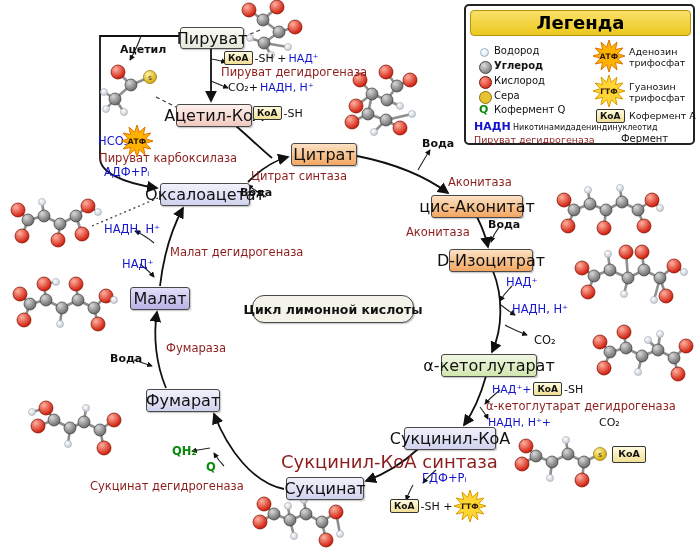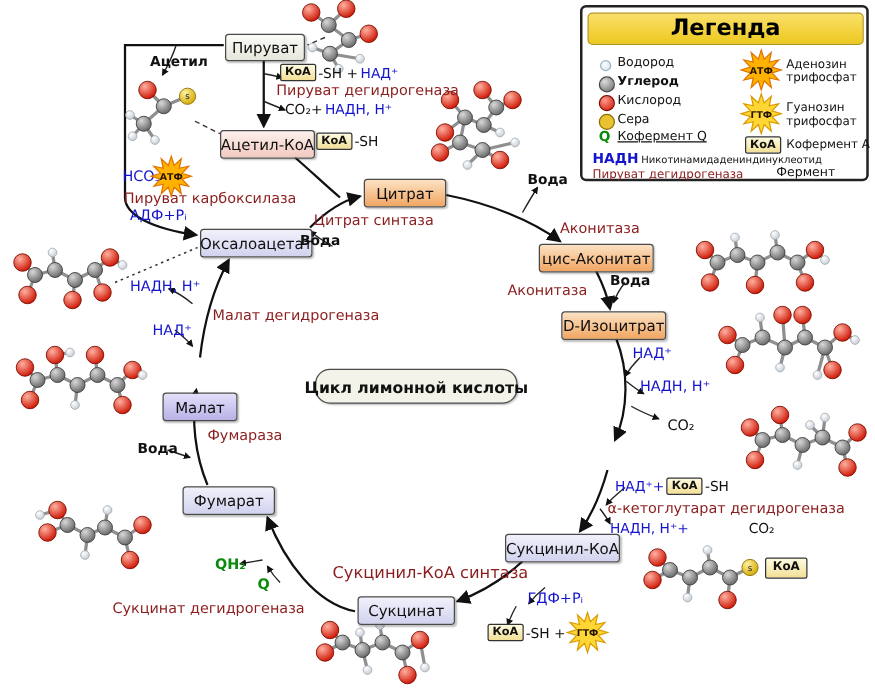--- a/index.html
+++ b/index.html
@@ -2,21 +2,21 @@
 <html><head>
 <meta charset="utf-8">
 <style>
   html,body{margin:0;padding:0;background:#fff;}
   body{font-family:"DejaVu Sans","Liberation Sans",sans-serif;}
   #stage{position:relative;width:700px;height:557px;overflow:hidden;background:#fff;}
   #diagram-svg{position:absolute;left:0;top:0;}
 
   
   .metabolite{position:absolute;display:flex;align-items:center;justify-content:center;
-    font-size:12px;color:#111;border:1px solid #4a4a4a;border-radius:3px;
+    font-size:16px;color:#111;border:1px solid #4a4a4a;border-radius:3px;
     box-shadow:1px 1px 1.5px rgba(0,0,0,.25);white-space:nowrap;}
   .m-gray{background:linear-gradient(#fbfbf7,#e6e6dc);}
   .m-pink{background:linear-gradient(#fdf0ec,#f1c9c0);}
   .m-orange{background:linear-gradient(#fce2c4,#f1a661);}
   .m-green{background:linear-gradient(#f1f7e3,#d2e6b0);}
   .m-lav{background:linear-gradient(#f1f1fb,#d1d3ef);}
   .m-violet{background:linear-gradient(#e3dffa,#b8b2e6);}
   .m-center{background:#f3f3ea;border-radius:12px;font-weight:bold;font-size:12.5px;}
 
   
@@ -421,30 +421,33 @@
     </div>
   <div class="metabolite m-orange" style="left:291px;top:143px;width:64px;height:21px;">
       <span>Цитрат</span>
     </div>
   <div class="metabolite m-orange" style="left:431px;top:195px;width:90px;height:21px;">
       <span>цис-Аконитат</span>
     </div>
   <div class="metabolite m-orange" style="left:449px;top:249px;width:82px;height:21px;">
       <span>D-Изоцитрат</span>
     </div>
+  <div class="metabolite m-green" style="left:441px;top:354px;width:94px;height:21px;">
+      <span>α-кетоглутарат</span>
+    </div>
   <div class="metabolite m-lav" style="left:404px;top:427px;width:90px;height:21px;">
       <span>Сукцинил-КоА</span>
     </div>
   <div class="metabolite m-lav" style="left:146px;top:389px;width:72px;height:21px;">
       <span>Фумарат</span>
     </div>
   <div class="metabolite m-lav" style="left:286px;top:477px;width:76px;height:21px;">
       <span>Сукцинат</span>
     </div>
-  <div class="metabolite m-violet" style="left:130px;top:287px;width:58px;height:21px;margin-top:27px;">
+  <div class="metabolite m-violet" style="left:130px;top:287px;width:58px;height:21px;">
       <span>Малат</span>
     </div>
   <div class="metabolite m-lav" style="left:160px;top:183px;width:88px;height:21px;">
       <span>Оксалоацетат</span>
     </div>
   <div class="metabolite m-center" style="left:252px;top:295px;width:160px;height:26px;">
       <span>Цикл лимонной кислоты</span>
     </div>
 
   <div class="lbl boldt" style="left:120px;top:43px;">
@@ -507,21 +510,21 @@
     <span class="koa-inline">КоА</span>
     <span class="blackt small">-SH</span>
   </div>
   <div class="lbl enzyme" style="left:486px;top:399px;">
       <span>α-кетоглутарат дегидрогеназа</span>
     </div>
   <div class="lbl" style="left:488px;top:416px;gap:48px;">
     <span class="blue small">НАДН, Н⁺+</span>
     <span class="blackt small">CO₂</span>
   </div>
-  <div class="lbl enzyme" style="left:266px;top:451px;font-size:13px;">
+  <div class="lbl enzyme" style="left:281px;top:451px;font-size:18px;">
       <span>Сукцинил-КоА синтаза</span>
     </div>
   <div class="lbl blue" style="left:422px;top:471px;">
       <span>ГДФ+Рᵢ</span>
     </div>
   <div class="lbl" style="left:390px;top:499px;">
     <span class="koa-inline">КоА</span>
     <span class="blackt small">-SH +</span>
   </div>
   <div class="lbl enzyme" style="left:90px;top:479px;">
@@ -564,21 +567,21 @@
     <div class="hdr">Легенда</div>
     <div class="atom a-h" style="left:14px;top:42px;"></div>
     <div class="lg-txt" style="left:28px;top:39px;">Водород</div>
     <div class="atom a-c" style="left:13px;top:55px;"></div>
     <div class="lg-txt" style="left:28px;top:54px;font-weight:bold;">Углерод</div>
     <div class="atom a-o" style="left:13px;top:70px;"></div>
     <div class="lg-txt" style="left:28px;top:69px;">Кислород</div>
     <div class="atom a-s" style="left:13px;top:85px;"></div>
     <div class="lg-txt" style="left:28px;top:84px;">Сера</div>
     <div class="lg-sym-green" style="left:13px;top:97px;">Q</div>
-    <div class="lg-txt" style="left:28px;top:98px;text-decoration:underline;">Кофермент Q</div>
+    <div class="lg-txt" style="left:28px;top:98px;">Кофермент Q</div>
     <svg class="star" style="left:126px;top:33px;" viewBox="0 0 34 34">
         <polygon points="17.0,1.0 19.3,8.3 25.0,3.1 23.4,10.6 30.9,9.0 25.7,14.7 33.0,17.0 25.7,19.3 30.9,25.0 23.4,23.4 25.0,30.9 19.3,25.7 17.0,33.0 14.7,25.7 9.0,30.9 10.6,23.4 3.1,25.0 8.3,19.3 1.0,17.0 8.3,14.7 3.1,9.0 10.6,10.6 9.0,3.1 14.7,8.3" fill="#ffb300" stroke="#e07400" stroke-width="1"></polygon>
         <text x="17" y="20" class="star-label">АТФ</text>
       </svg>
     <div class="lg-txt" style="left:163px;top:40px;font-size:9.5px;">Аденозин</div>
     <div class="lg-txt" style="left:163px;top:51px;font-size:9.5px;">трифосфат</div>
     <svg class="star" style="left:126px;top:68px;" viewBox="0 0 34 34">
         <polygon points="17.0,1.0 19.3,8.3 25.0,3.1 23.4,10.6 30.9,9.0 25.7,14.7 33.0,17.0 25.7,19.3 30.9,25.0 23.4,23.4 25.0,30.9 19.3,25.7 17.0,33.0 14.7,25.7 9.0,30.9 10.6,23.4 3.1,25.0 8.3,19.3 1.0,17.0 8.3,14.7 3.1,9.0 10.6,10.6 9.0,3.1 14.7,8.3" fill="#ffd633" stroke="#d99c00" stroke-width="1"></polygon>
         <text x="17" y="20" class="star-label">ГТФ</text>
       </svg>

